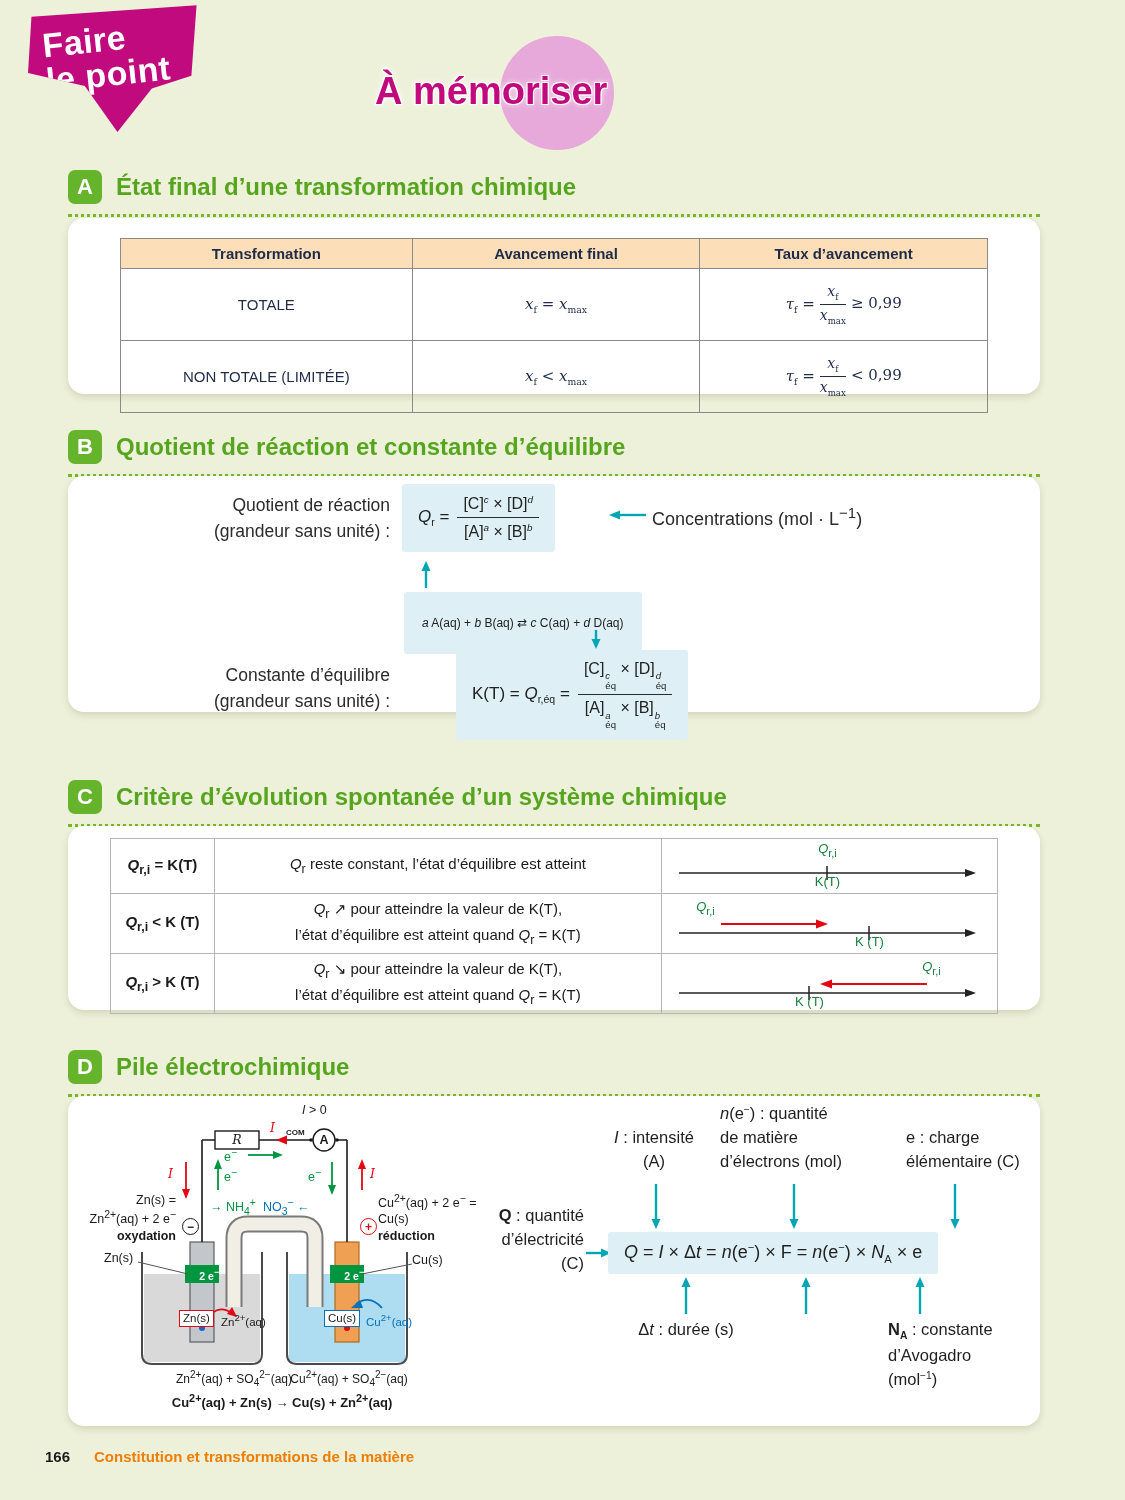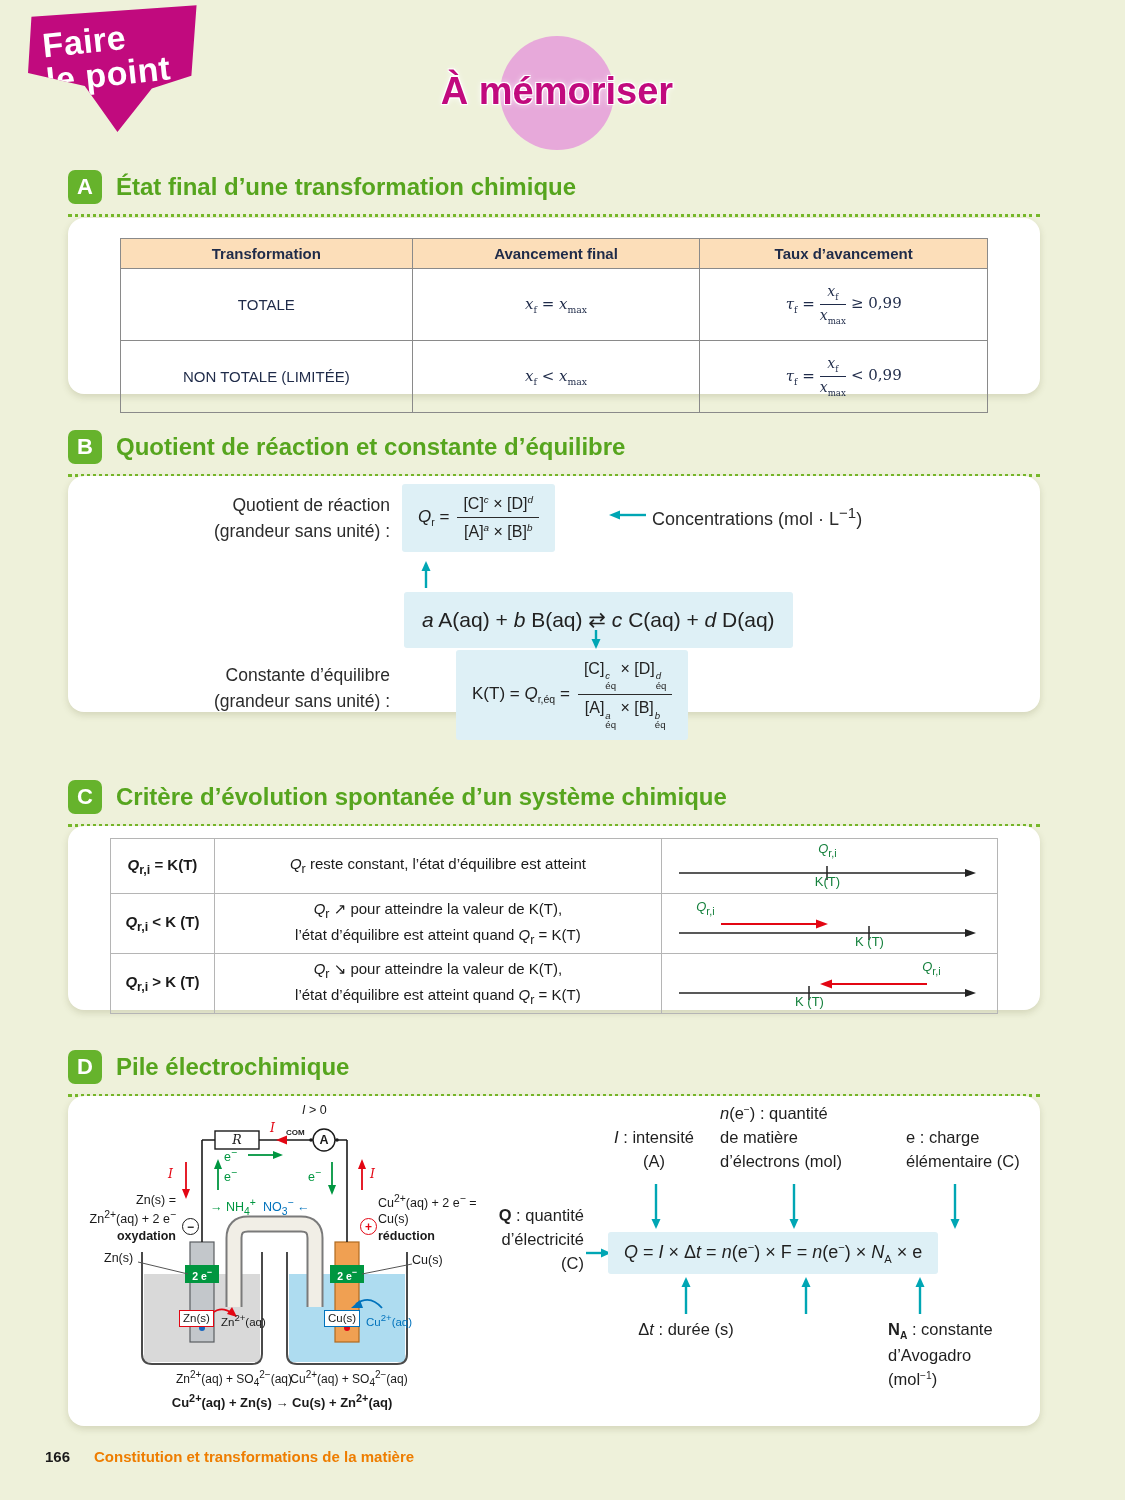--- a/index.html
+++ b/index.html
@@ -7,21 +7,21 @@
   .page{position:relative;width:1125px;height:1500px;background:#eef1da;
         font-family:"Liberation Sans",sans-serif;color:#1a1a1a;overflow:hidden}
 
   
   .corner-badge{position:absolute;left:28px;top:4px;width:172px;height:128px;background:#c10a7e;
     clip-path:polygon(2% 10%,98% 1%,95% 56%,72% 66%,52% 100%,33% 64%,0% 54%)}
   .corner-badge-text{position:absolute;left:16px;top:18px;transform:rotate(-6deg);
     color:#fff;font-weight:bold;font-size:34px;line-height:1.02;letter-spacing:.5px}
   .corner-badge-text span{display:block}
   .title-circle{position:absolute;left:500px;top:36px;width:114px;height:114px;border-radius:50%;background:#e7a9da}
-  .page-title{position:absolute;left:375px;top:70px;width:364px;text-align:center;
+  .page-title{position:absolute;left:375px;top:70px;width:364px;
     font-size:38px;font-weight:bold;color:#c10a7e;
     text-shadow:0 0 6px #fff,1px 1px 0 #fff,-1px -1px 0 #fff,1px -1px 0 #fff,-1px 1px 0 #fff}
 
   
   .sec-head{position:absolute;left:68px;width:972px;display:flex;align-items:center;gap:14px;
     padding-bottom:10px;border-bottom:3px dotted #76b82a}
   .sec-badge{width:34px;height:34px;border-radius:7px;background:#66b32c;color:#fff;
     font-size:22px;font-weight:bold;display:flex;align-items:center;justify-content:center;flex:0 0 34px}
   .sec-title{color:#56a51e;font-size:24px;font-weight:bold}
 
@@ -43,21 +43,21 @@
   .b-label span{display:block}
   .formula-box{position:absolute;background:#def0f6;border-radius:3px;padding:10px 16px;
     font-size:17px;color:#222;display:flex;align-items:center;gap:8px;white-space:nowrap}
   .formula-box sub,.formula-box sup{font-size:.62em}
   .bfrac{display:inline-block;text-align:center;vertical-align:middle;font-size:16px}
   .bfrac .fnum{display:block;border-bottom:1.3px solid #2b2b2b;padding:0 6px 4px}
   .bfrac .fden{display:block;padding-top:4px}
   .stk{display:inline-flex;flex-direction:column;align-items:flex-start;vertical-align:-.55em;
     line-height:1;font-size:.6em;margin-left:1px}
   .stk i{font-style:italic}
-  .eq-box{position:absolute;background:#def0f6;border-radius:3px;padding:16px 18px;font-size:21px;color:#222;white-space:nowrap}
+  .eq-box{position:absolute;background:#def0f6;border-radius:3px;padding:24px 18px;font-size:12px;color:#222;white-space:nowrap}
   .conc-label{position:absolute;font-size:18px;color:#2b2b2b}
   .tarrow{position:absolute}
 
   
   .ctable{position:absolute;left:42px;top:12px;border-collapse:collapse;color:#1a1a1a;width:888px}
   .ctable td{border:1px solid #b5b5b5;vertical-align:middle;text-align:center;font-size:15px;padding:4px 6px}
   .cond{font-weight:bold;font-size:15px}
   .desc{line-height:1.4}
   .axis{position:relative;width:320px;height:46px;margin:0 auto}
   .ax-lab{position:absolute;font-size:13px;width:60px;color:#15803d}
@@ -65,21 +65,21 @@
   
   .cell-diagram{position:absolute;left:14px;top:6px;width:408px;height:320px;font-size:12.5px}
   .lb{position:absolute;line-height:1.3}
   .grn{color:#009640}.blu{color:#0072bc}.red{color:#e30613}
   .ser{font-family:"DejaVu Serif",serif;font-style:italic}
   .term{position:absolute;width:17px;height:17px;border-radius:50%;background:#fff;border:1.6px solid #1a1a1a;
     display:flex;align-items:center;justify-content:center;font-size:12px;font-weight:bold}
   .term.plus{border-color:#e30613;color:#e30613}
   .ionbox{border:1.6px solid #e30613;background:#fff;padding:0 3px;font-size:11.5px}
   .ionbox.cu{border-color:#0072bc}
-  .twoe{color:#fff;font-weight:bold;font-size:10.5px;text-align:center;width:34px}
+  .twoe{color:#fff;font-weight:bold;font-size:10.5px;text-align:right;width:34px}
   .d-lab{position:absolute;font-size:16.5px;line-height:1.45;color:#1f1f1f}
   .d-lab b{font-weight:bold}
   .d-lab sup,.d-lab sub{font-size:.62em}
   .qbox{position:absolute;left:540px;top:136px;background:#def0f6;border-radius:3px;
     padding:9px 16px;font-size:18px;white-space:nowrap;color:#1f1f1f}
   .qbox sup,.qbox sub{font-size:.62em}
 
   
   .footer{position:absolute;left:45px;top:1448px;font-size:15px;font-weight:bold}
   .footer .num{color:#1a1a1a;margin-right:24px}

